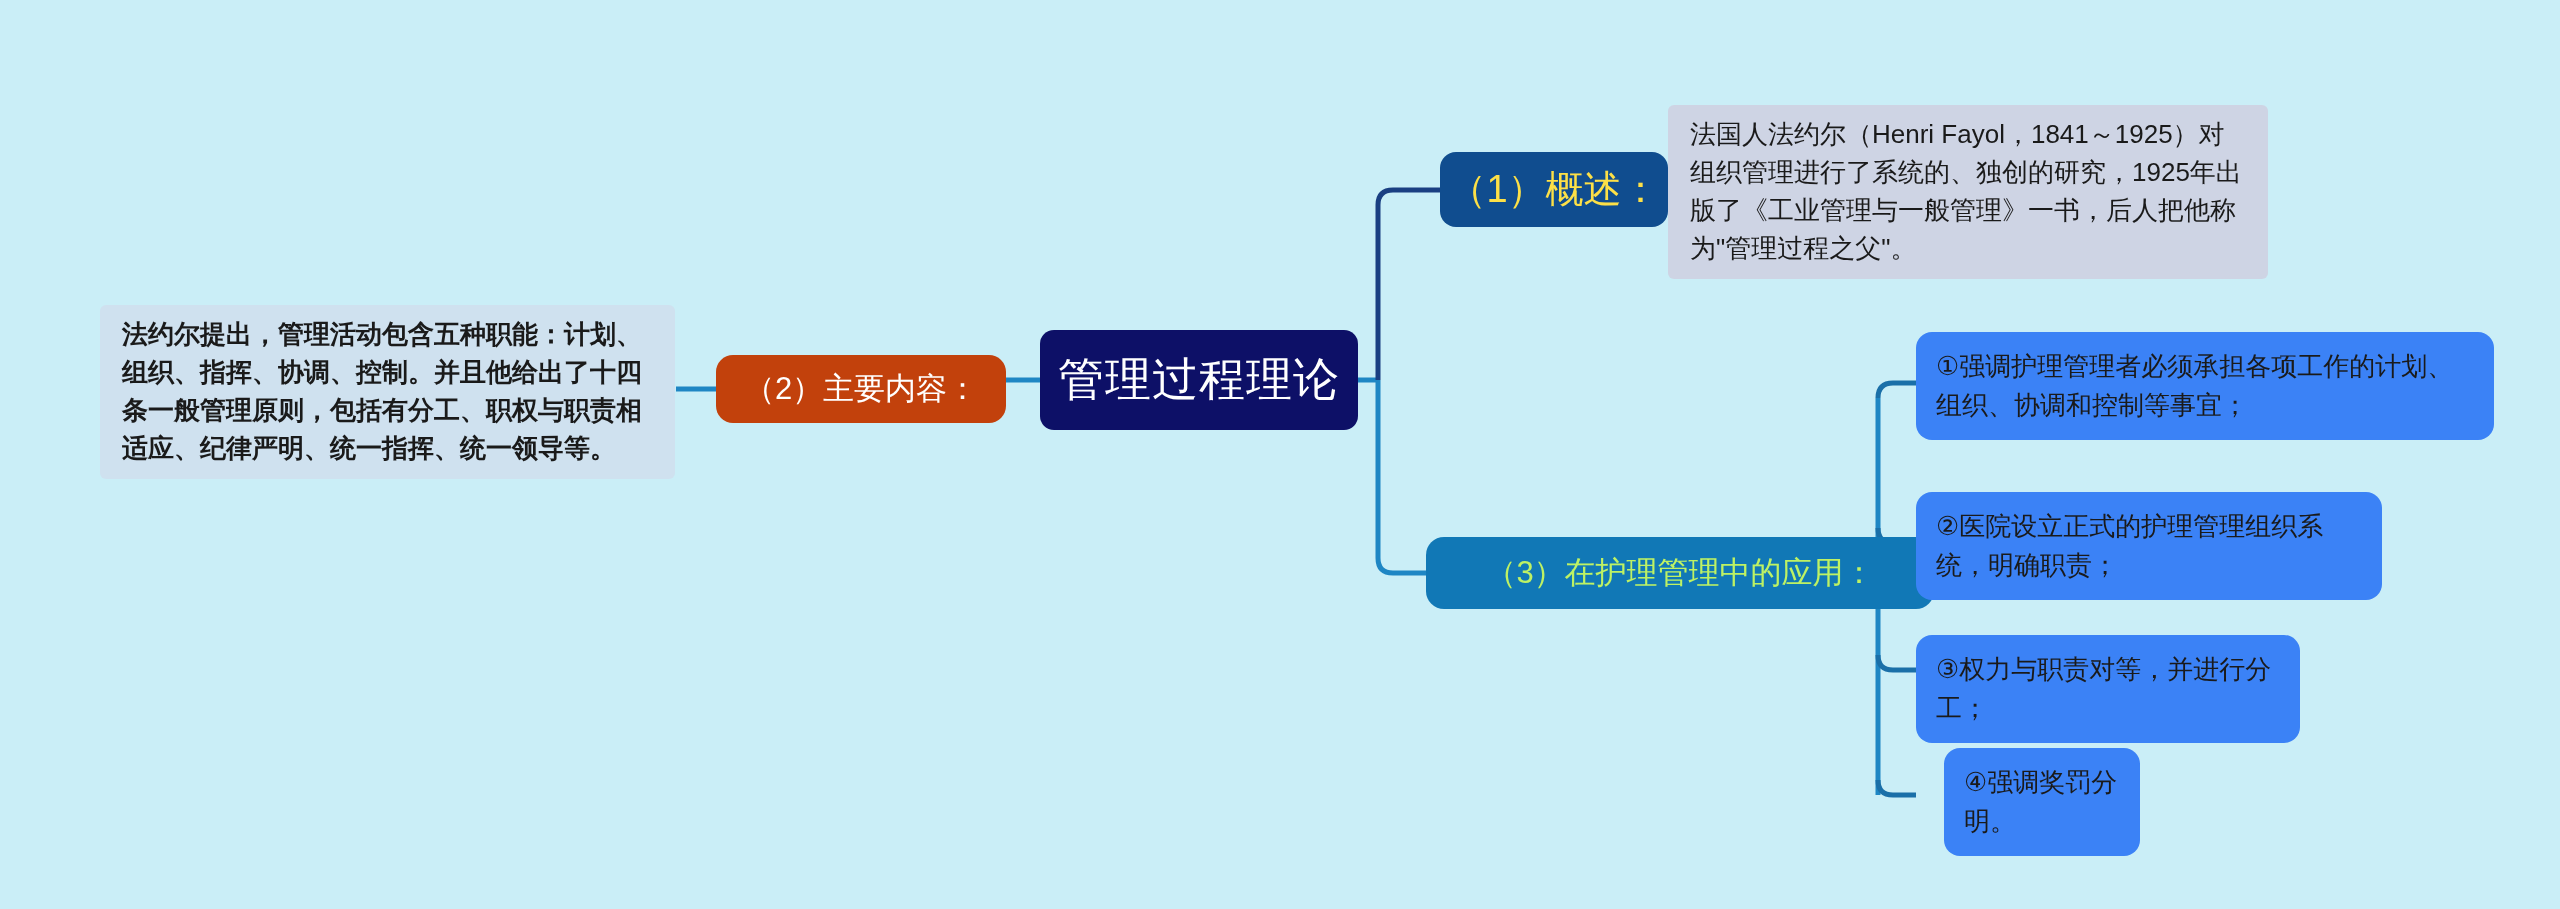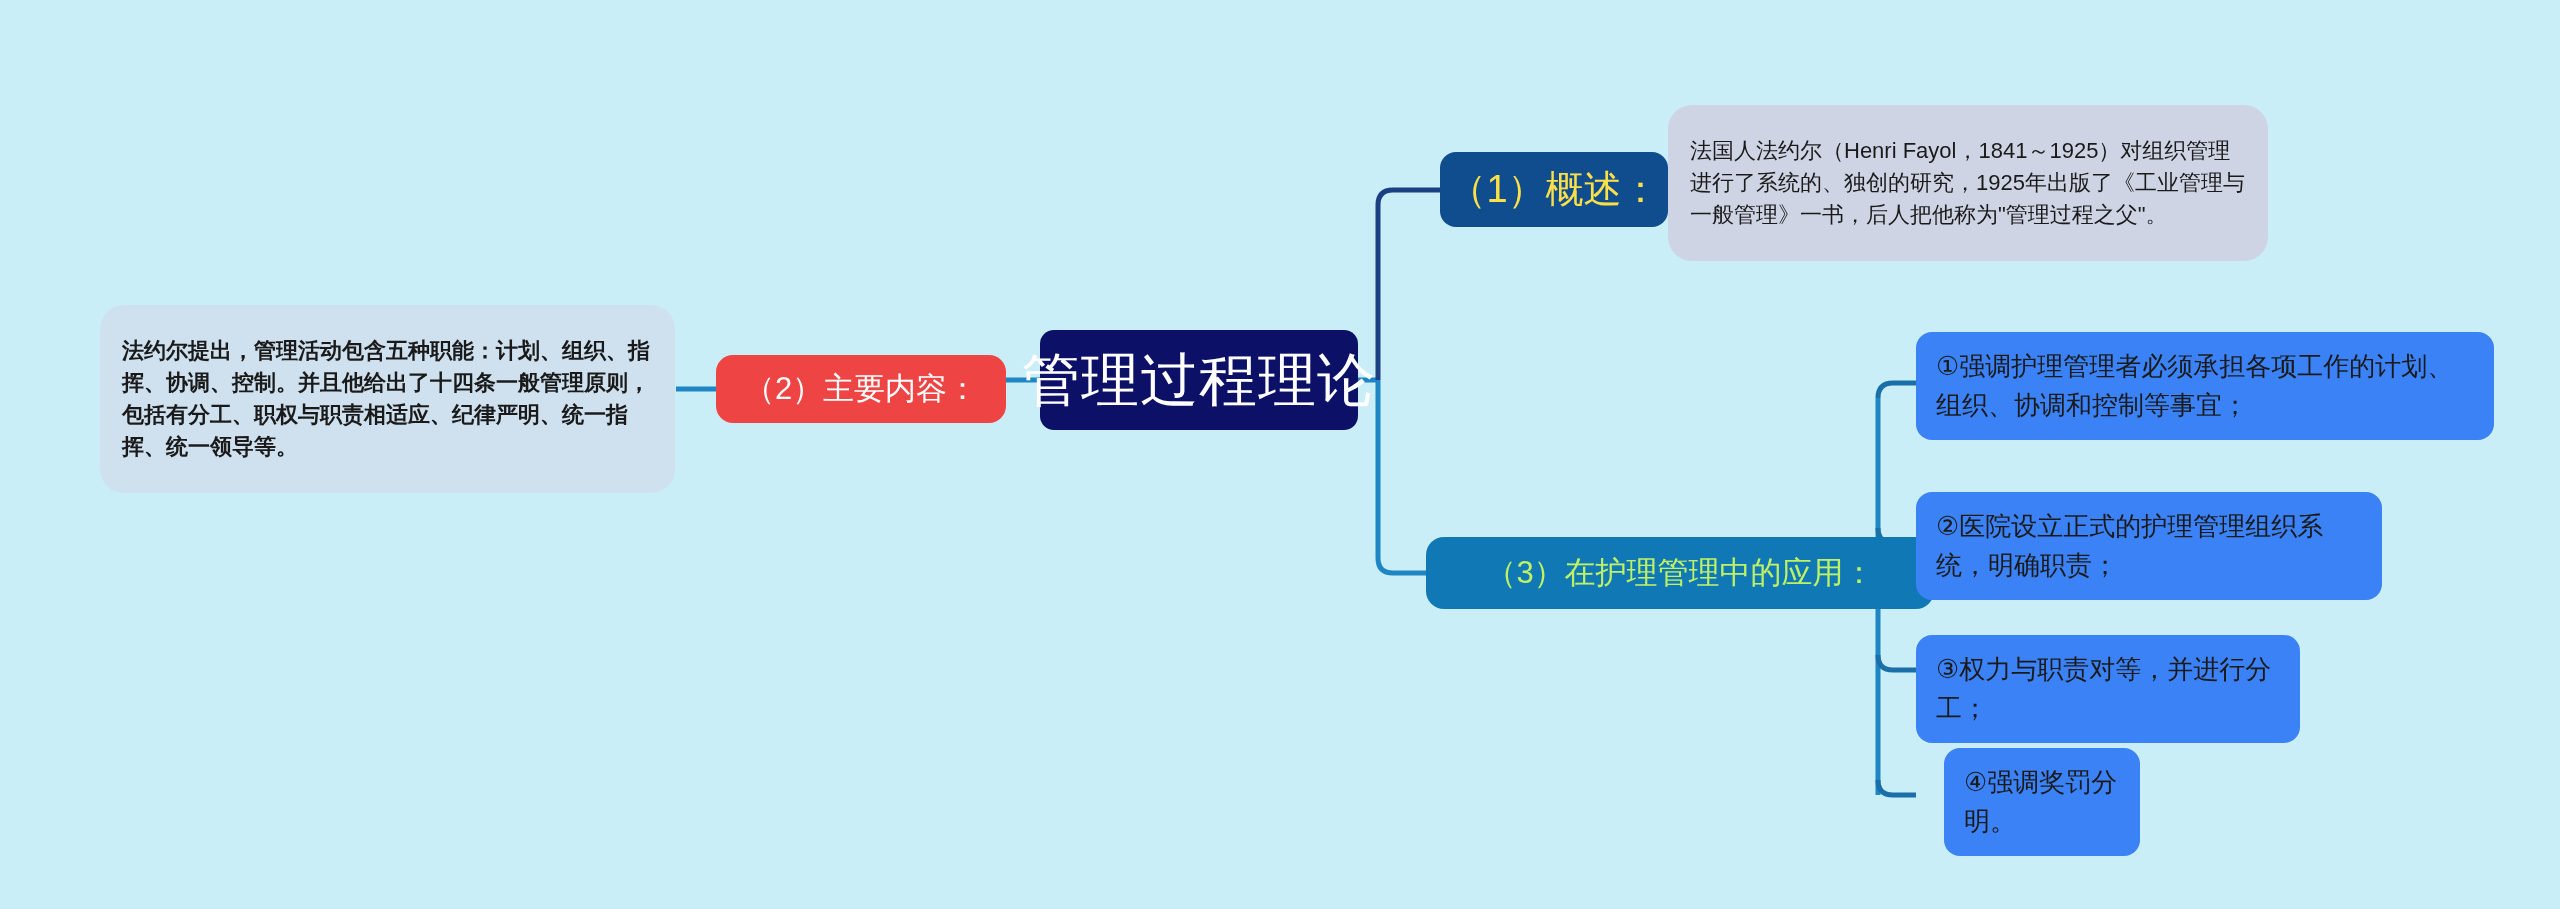--- a/index.html
+++ b/index.html
@@ -35,62 +35,62 @@
   }
   
   #root-node {
     left: 1040px;
     top: 330px;
     width: 318px;
     height: 100px;
     background: #0d1067;
     border-radius: 14px;
     color: #ffffff;
-    font-size: 58px;
+    font-size: 46px;
     letter-spacing: 1px;
   }
   
   #branch-1 {
     left: 1440px;
     top: 152px;
     width: 228px;
     height: 75px;
     background: #104d8f;
     border-radius: 16px;
     color: #fde047;
     font-size: 38px;
   }
   #branch-2 {
     left: 716px;
     top: 355px;
     width: 290px;
     height: 68px;
-    background: #ef4444;
+    background: #c2410c;
     border-radius: 17px;
     color: #ffffff;
     font-size: 31px;
   }
   #branch-3 {
     left: 1426px;
     top: 537px;
     width: 508px;
     height: 72px;
     background: #1178b6;
     border-radius: 18px;
     color: #bef264;
     font-size: 31px;
   }
   
   .detail {
     position: absolute;
-    border-radius: 24px;
-    font-size: 22px;
+    border-radius: 6px;
+    font-size: 26px;
     line-height: 1.46;
     color: #1a1a1a;
-    padding: 30px 22px;
+    padding: 11px 22px;
     white-space: pre-wrap;
     word-break: break-all;
   }
   #detail-1 {
     left: 1668px;
     top: 105px;
     width: 600px;
     background: #ced4e4;
   }
   #detail-2 {

